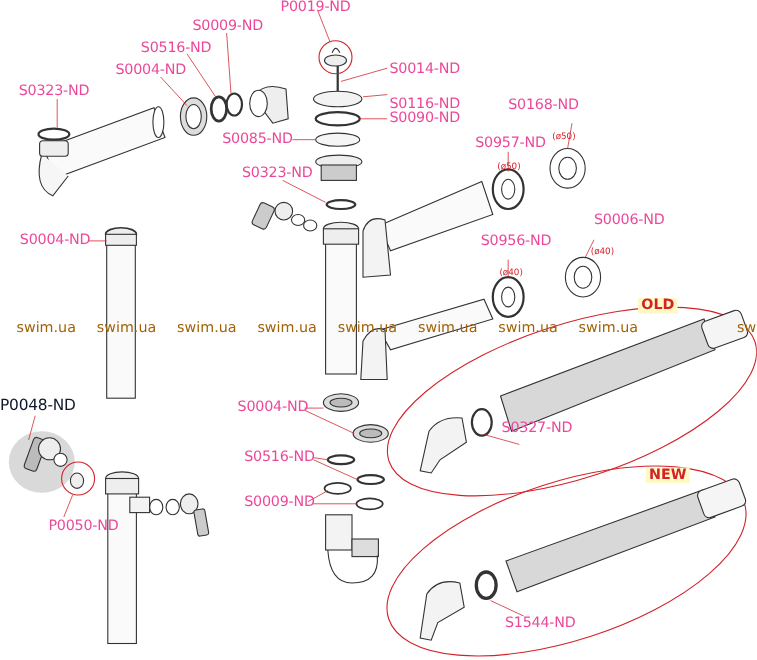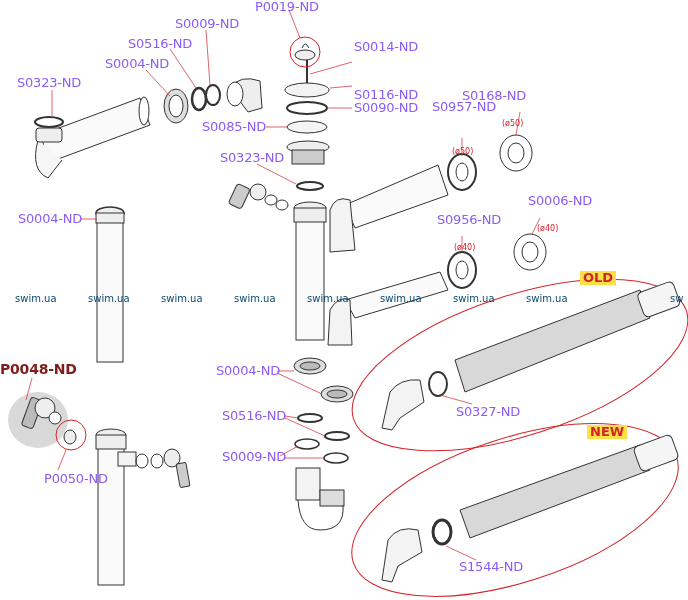--- a/index.html
+++ b/index.html
@@ -1,23 +1,23 @@
 <!DOCTYPE html>
 <html><head>
 <meta charset="utf-8">
 <style>
   html, body { margin: 0; padding: 0; background: #ffffff; }
   body { width: 688px; height: 600px; overflow: hidden; position: relative;
          font-family: "DejaVu Sans", "Liberation Sans", sans-serif; }
   #stage { position: absolute; left: 0; top: 0; width: 688px; height: 600px; }
-  .lbl { position: absolute; color: #8b5cf6; font-size: 13px; line-height: 14px; white-space: nowrap; letter-spacing: -0.2px; }
-  .lbl.bold { color: #7f1d1d; font-weight: bold; font-size: 14px; }
+  .lbl { position: absolute; color: #ec4899; font-size: 13px; line-height: 14px; white-space: nowrap; letter-spacing: -0.2px; }
+  .lbl.bold { color: #0f172a; font-weight: normal; font-size: 14px; }
   .sub { position: absolute; color: #d2232a; font-size: 8px; line-height: 9px; white-space: nowrap; margin-top: 16px; }
-  .tag { position: absolute; color: #d2232a; font-weight: bold; font-size: 13px; line-height: 14px; background: #fde047; padding: 0 3px; }
-  .wm { position: absolute; color: #0c4a6e; font-size: 10px; line-height: 14px; white-space: nowrap; }
+  .tag { position: absolute; color: #d2232a; font-weight: bold; font-size: 13px; line-height: 14px; background: #fef9c3; padding: 0 3px; }
+  .wm { position: absolute; color: #a16207; font-size: 13px; line-height: 14px; white-space: nowrap; }
   svg { position: absolute; left: 0; top: 0; }
 </style>
 </head>
 <body>
 
 <div id="stage">
 <svg width="688" height="600" viewBox="0 0 688 600">
   <g fill="none" stroke="#333" stroke-width="1">
 
     <g>
@@ -182,43 +182,43 @@
       <line x1="446" y1="546" x2="476" y2="560"></line>
     </g>
   </g>
 </svg>
 
 <div class="lbl" style="left:255px;top:0px">P0019-ND</div>
 <div class="lbl" style="left:175px;top:17px">S0009-ND</div>
 <div class="lbl" style="left:128px;top:37px">S0516-ND</div>
 <div class="lbl" style="left:105px;top:57px">S0004-ND</div>
 <div class="lbl" style="left:17px;top:76px">S0323-ND</div>
-<div class="lbl" style="left:354px;top:40px">S0014-ND</div>
+<div class="lbl" style="left:354px;top:56px">S0014-ND</div>
 <div class="lbl" style="left:354px;top:88px">S0116-ND</div>
 <div class="lbl" style="left:354px;top:101px">S0090-ND</div>
 <div class="lbl" style="left:202px;top:120px">S0085-ND</div>
 <div class="lbl" style="left:220px;top:151px">S0323-ND</div>
 
 <div class="lbl" style="left:462px;top:89px">S0168-ND</div>
 <div class="sub" style="left:502px;top:103px">(ø50)</div>
-<div class="lbl" style="left:432px;top:100px">S0957-ND</div>
+<div class="lbl" style="left:432px;top:124px">S0957-ND</div>
 <div class="sub" style="left:452px;top:131px">(ø50)</div>
-<div class="lbl" style="left:528px;top:194px">S0006-ND</div>
+<div class="lbl" style="left:540px;top:194px">S0006-ND</div>
 <div class="sub" style="left:537px;top:208px">(ø40)</div>
 <div class="lbl" style="left:437px;top:213px">S0956-ND</div>
 <div class="sub" style="left:454px;top:227px">(ø40)</div>
 
 <div class="lbl" style="left:18px;top:212px">S0004-ND</div>
 <div class="lbl bold" style="left:0px;top:362px">P0048-ND</div>
 <div class="lbl" style="left:44px;top:472px">P0050-ND</div>
 
 <div class="lbl" style="left:216px;top:364px">S0004-ND</div>
 <div class="lbl" style="left:222px;top:409px">S0516-ND</div>
 <div class="lbl" style="left:222px;top:450px">S0009-ND</div>
-<div class="lbl" style="left:456px;top:405px">S0327-ND</div>
+<div class="lbl" style="left:456px;top:383px">S0327-ND</div>
 <div class="lbl" style="left:459px;top:560px">S1544-ND</div>
 
 <div class="tag" style="left:580px;top:271px">OLD</div>
 <div class="tag" style="left:587px;top:425px">NEW</div>
 
 <div class="wm" style="left:15px;top:292px">swim.ua</div>
 <div class="wm" style="left:88px;top:292px">swim.ua</div>
 <div class="wm" style="left:161px;top:292px">swim.ua</div>
 <div class="wm" style="left:234px;top:292px">swim.ua</div>
 <div class="wm" style="left:307px;top:292px">swim.ua</div>

